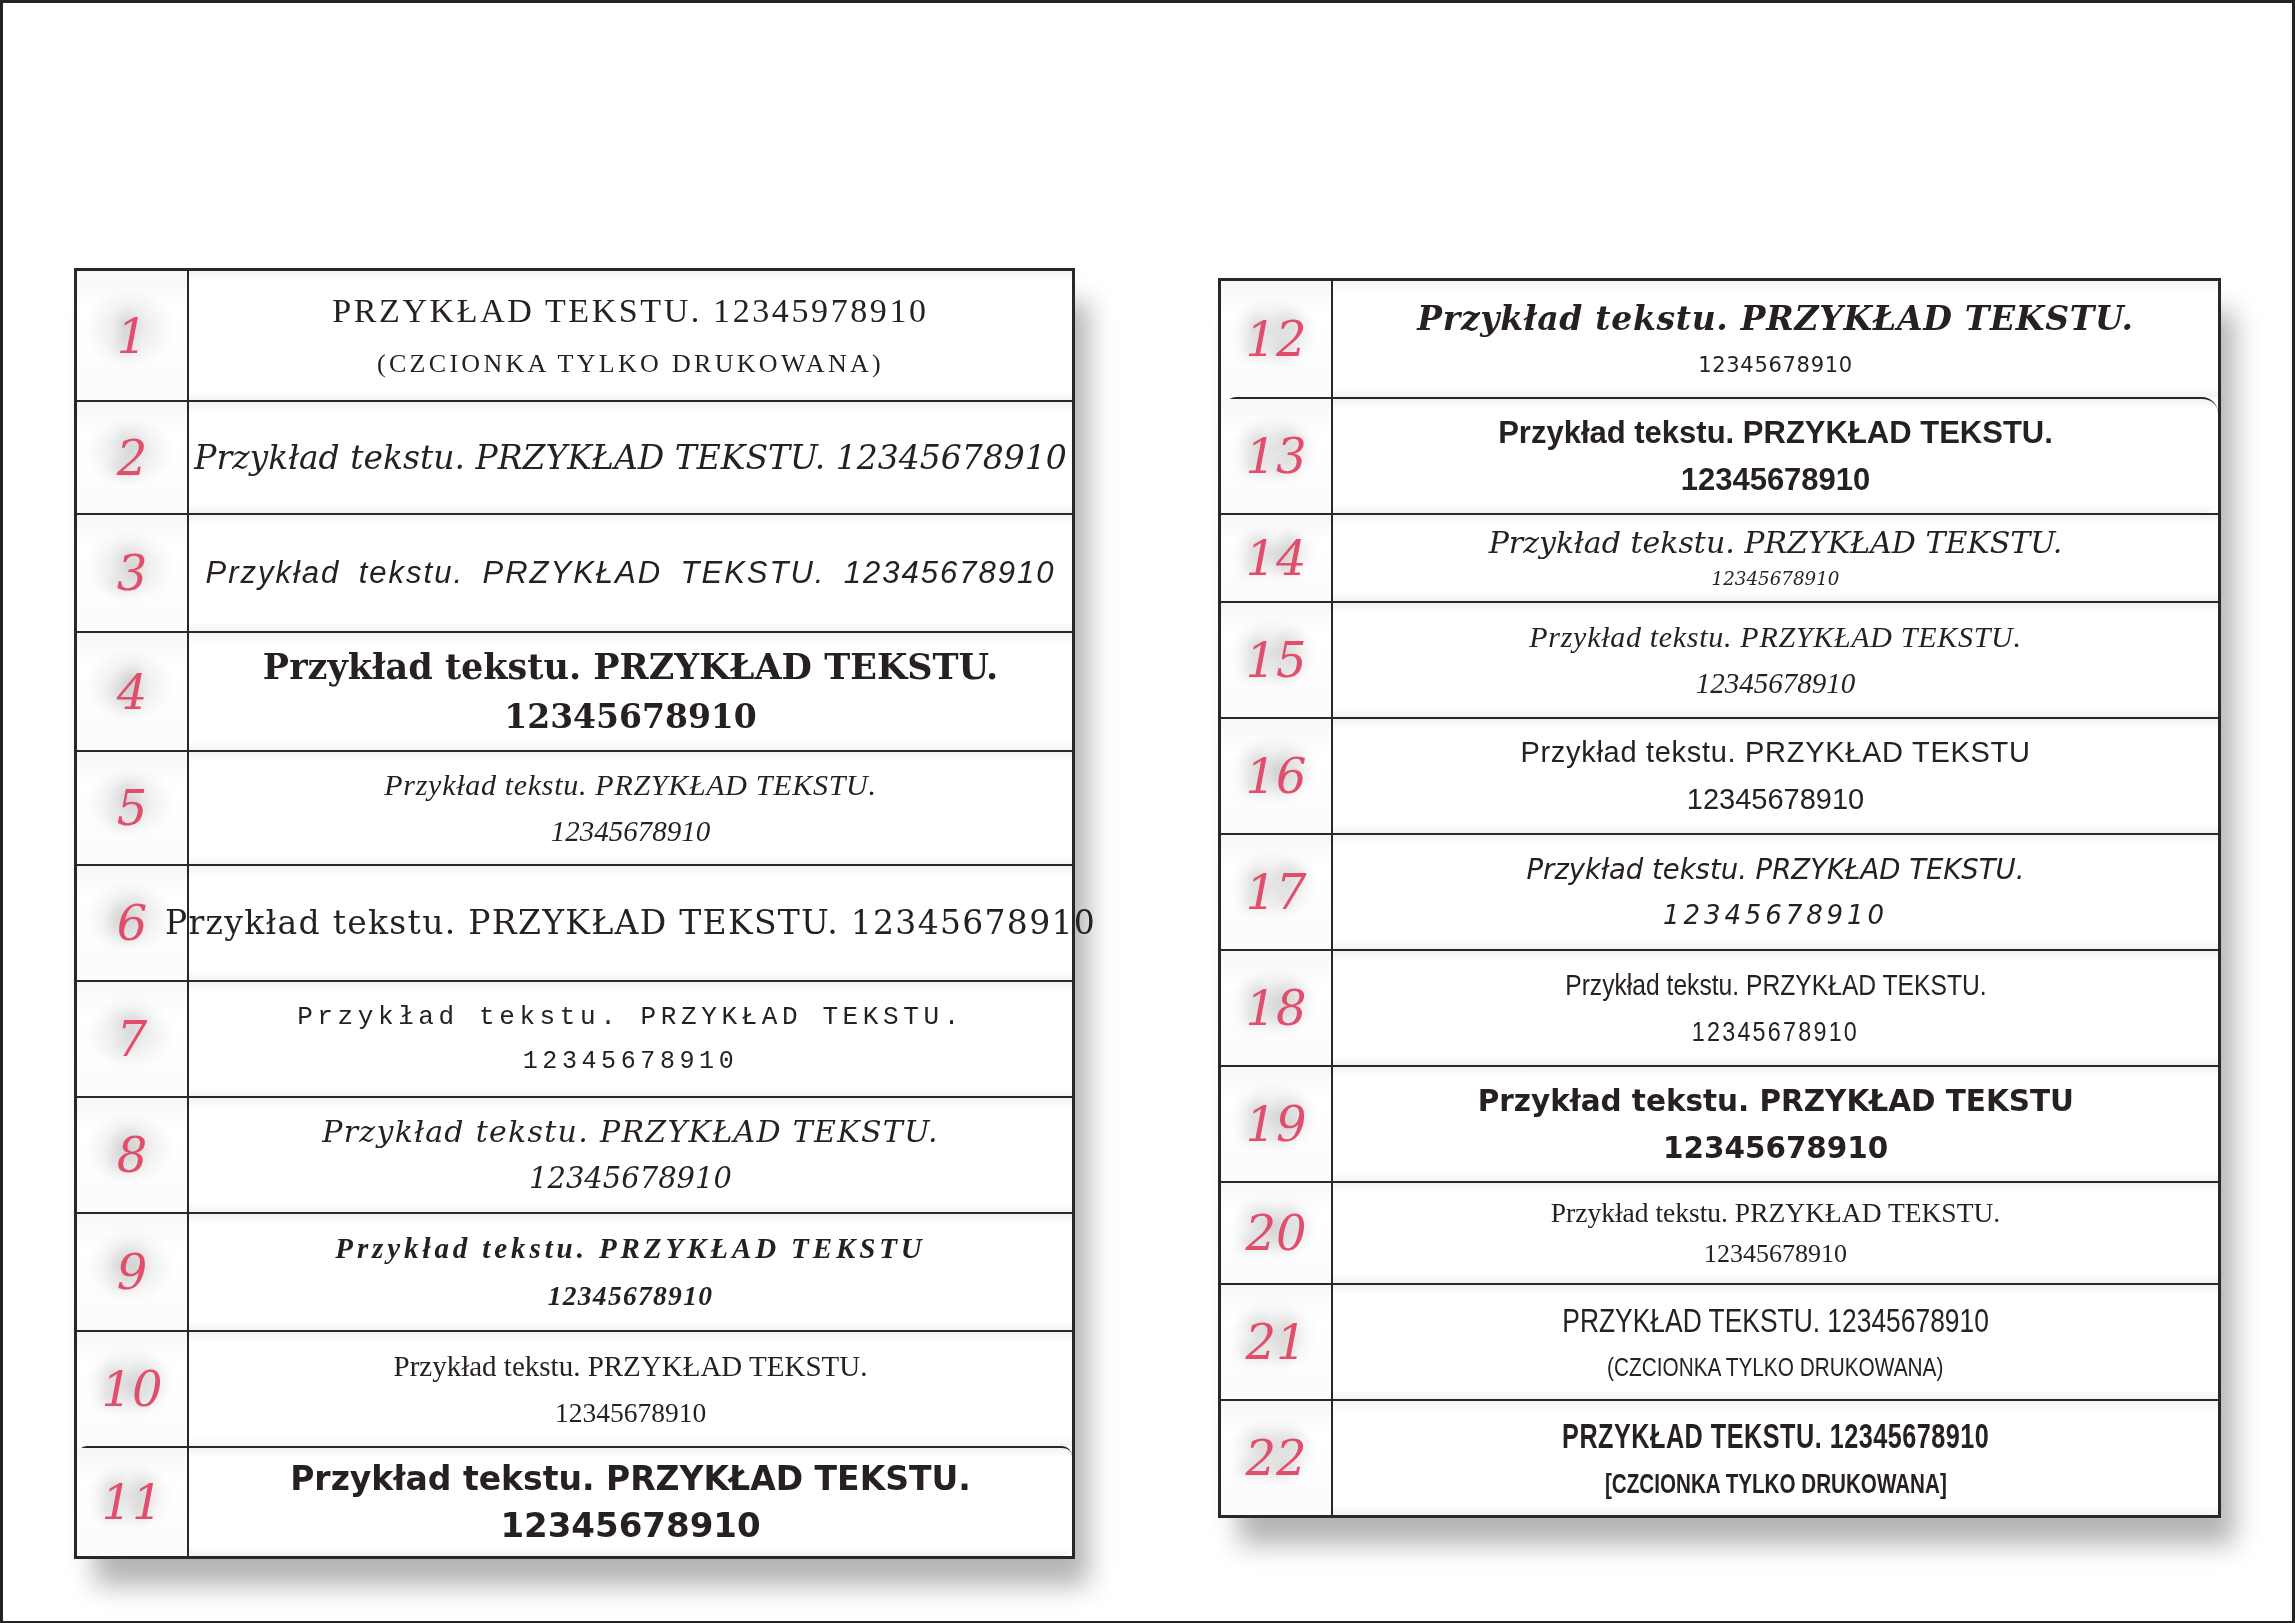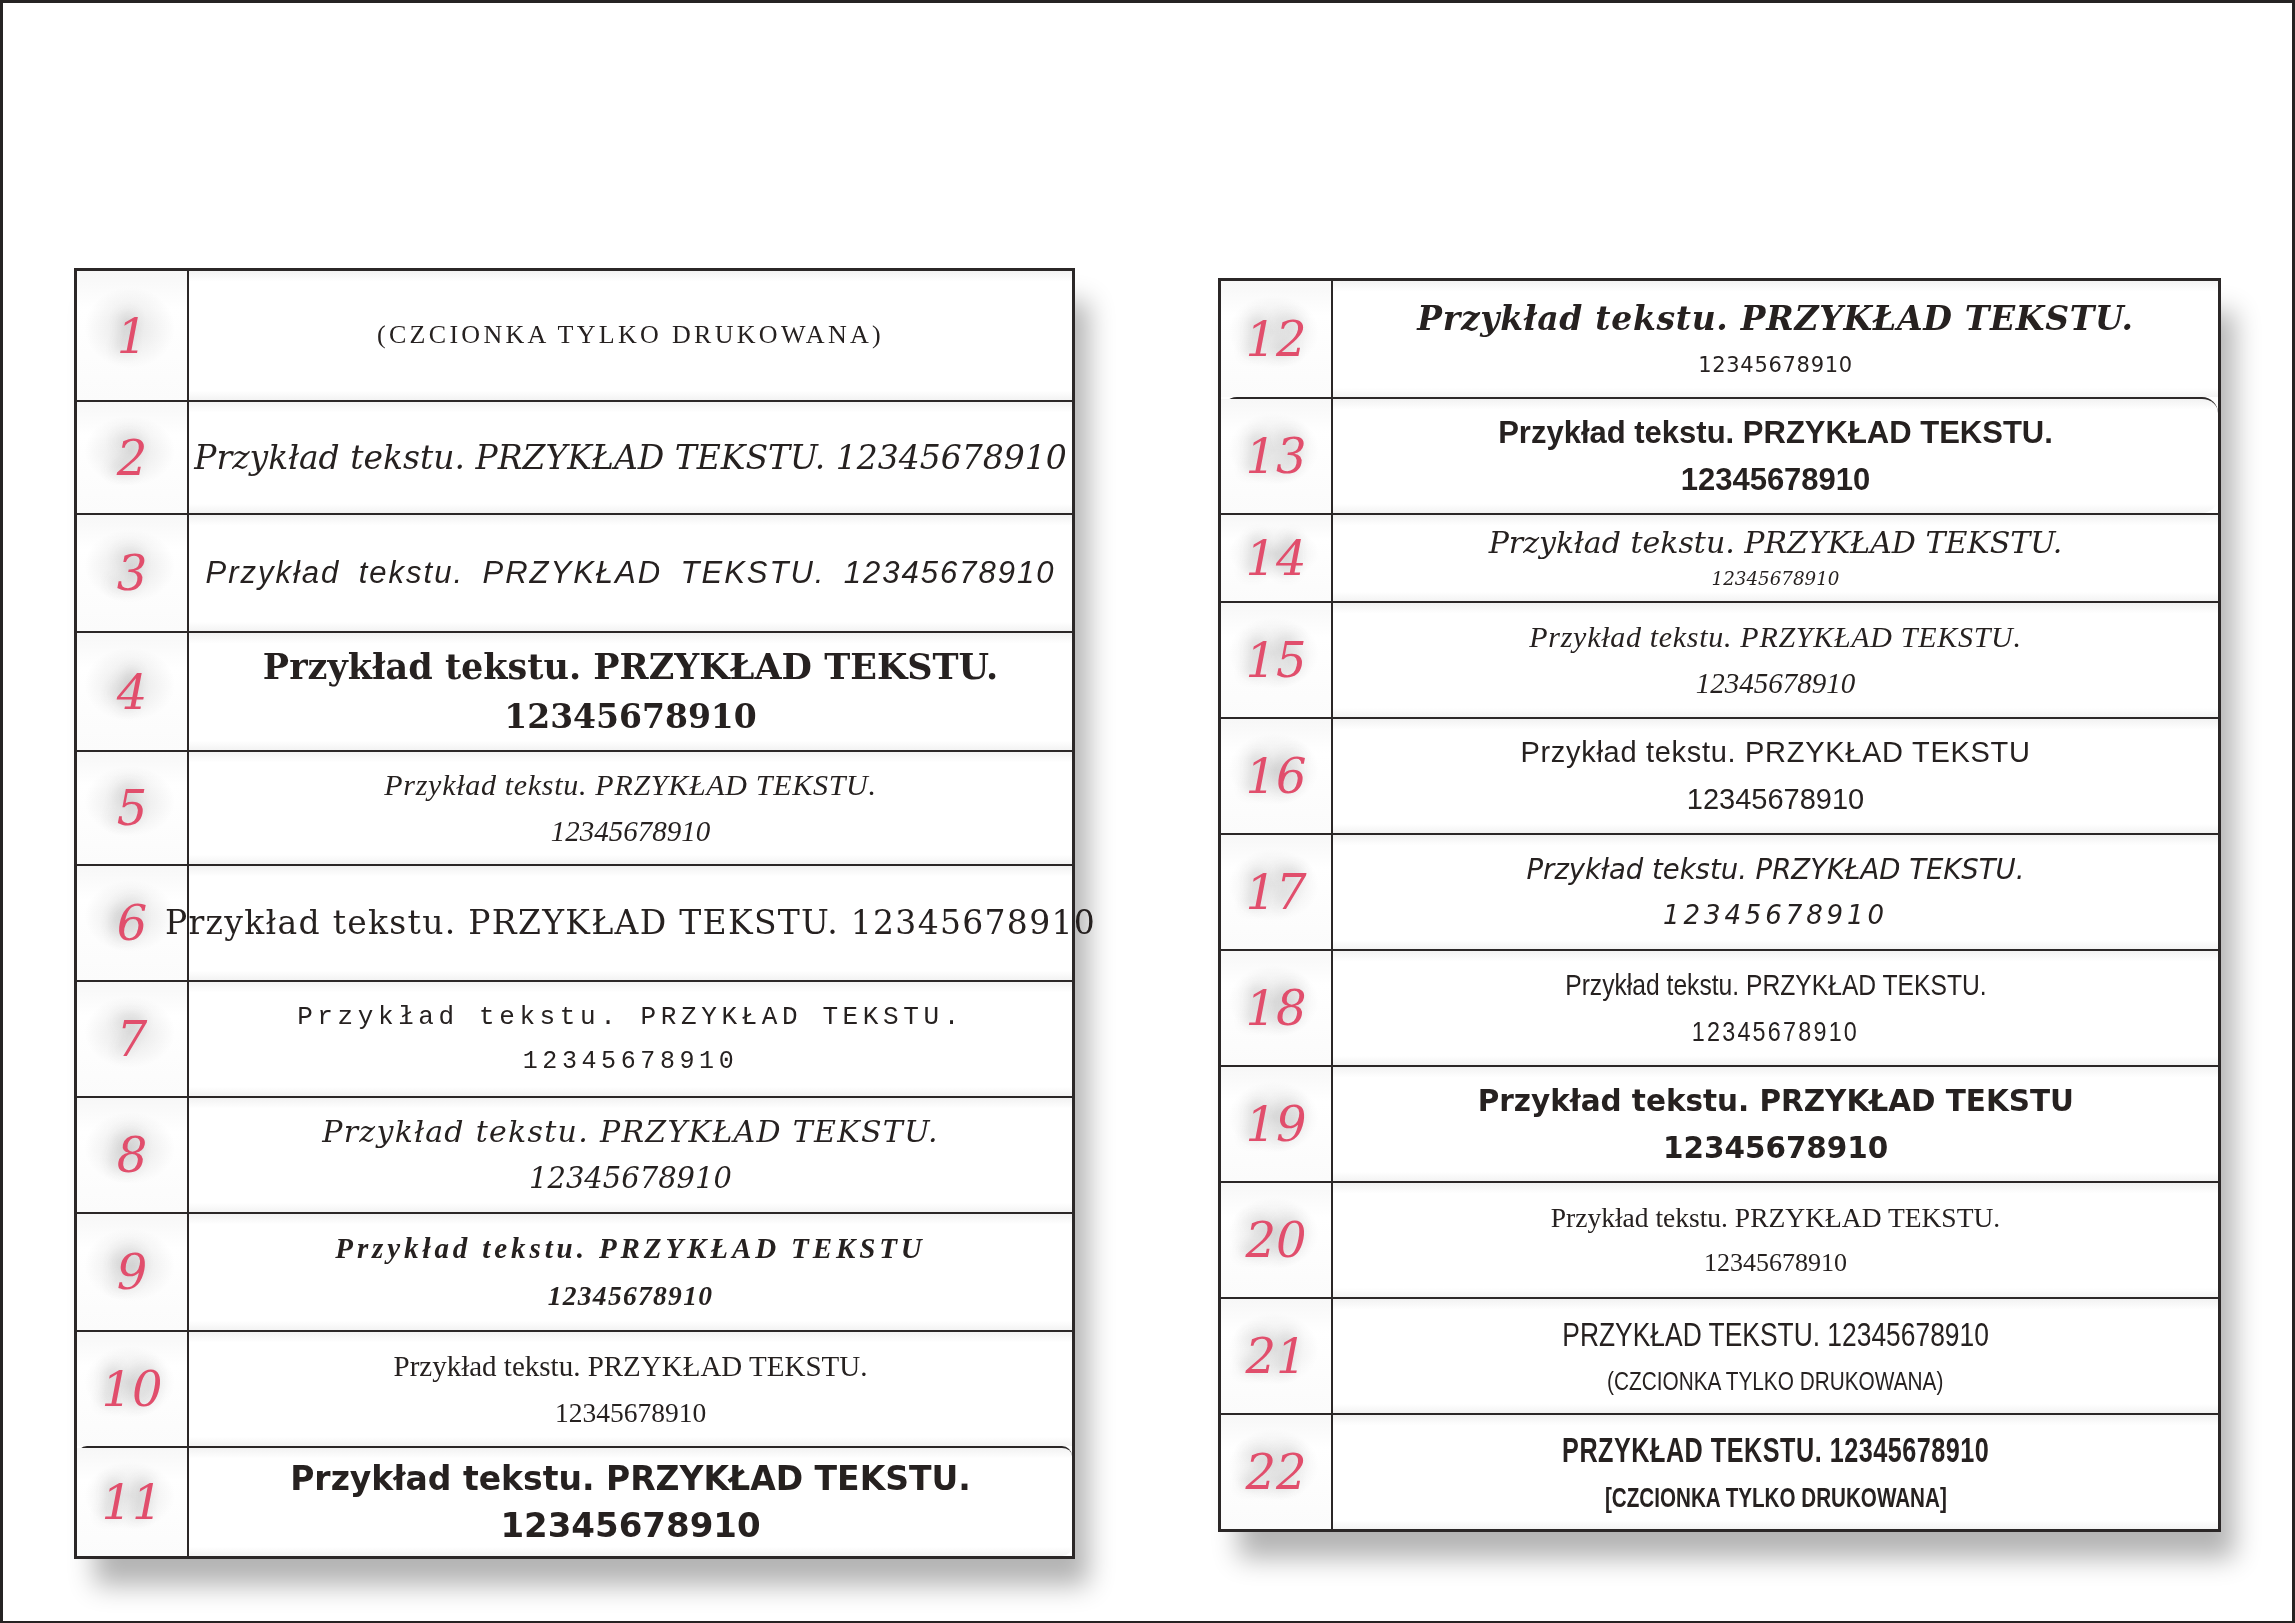--- a/index.html
+++ b/index.html
@@ -110,20 +110,21 @@
 </head>
 <body>
 
 <div class="page">
 
 
   <div class="ftable" id="left-table">
       <div class="trow" style="height: 129px;">
         <div class="num">1</div>
         <div class="sample s1">
+          <div class="line line1">PRZYKŁAD TEKSTU. 12345978910</div>
           <div class="line line2">(CZCIONKA TYLKO DRUKOWANA)</div>
         </div>
       </div>
       <div class="trow" style="height: 113px;">
         <div class="num">2</div>
         <div class="sample s2">
           <div class="line line1">Przykład tekstu. PRZYKŁAD TEKSTU. 12345678910</div>
         </div>
       </div>
       <div class="trow" style="height: 118px;">
@@ -238,21 +239,21 @@
           <div class="line line2">12345678910</div>
         </div>
       </div>
       <div class="trow" style="height: 116px;">
         <div class="num">19</div>
         <div class="sample s19">
           <div class="line line1">Przykład tekstu. PRZYKŁAD TEKSTU</div>
           <div class="line line2">12345678910</div>
         </div>
       </div>
-      <div class="trow" style="height: 116px;">
+      <div class="trow" style="height: 102px;">
         <div class="num">20</div>
         <div class="sample s20">
           <div class="line line1">Przykład tekstu. PRZYKŁAD TEKSTU.</div>
           <div class="line line2">12345678910</div>
         </div>
       </div>
       <div class="trow" style="height: 116px;">
         <div class="num">21</div>
         <div class="sample s21">
           <div class="line line1">PRZYKŁAD TEKSTU. 12345678910</div>

